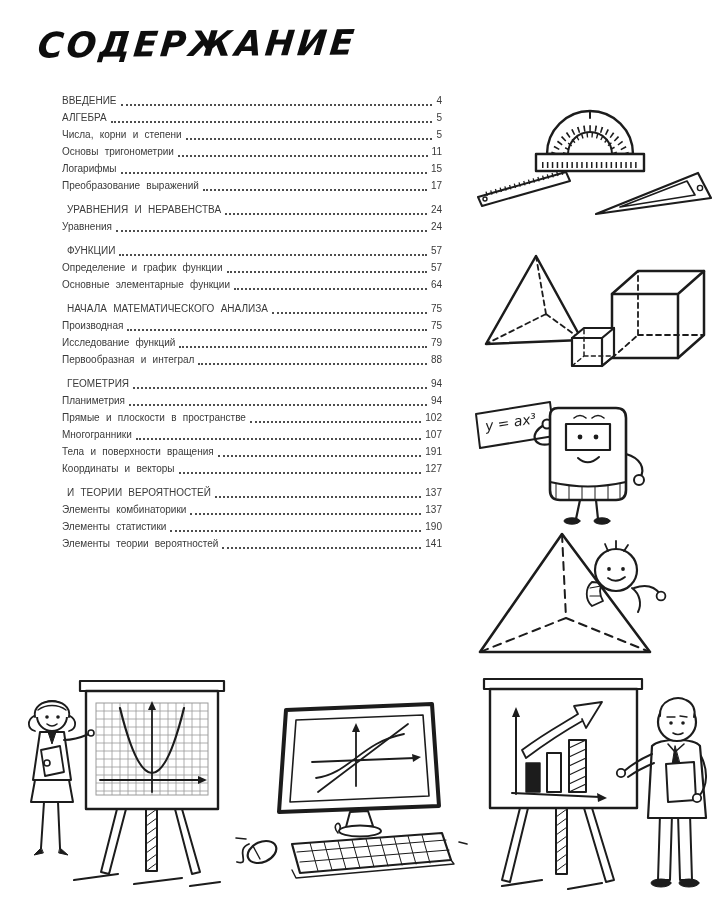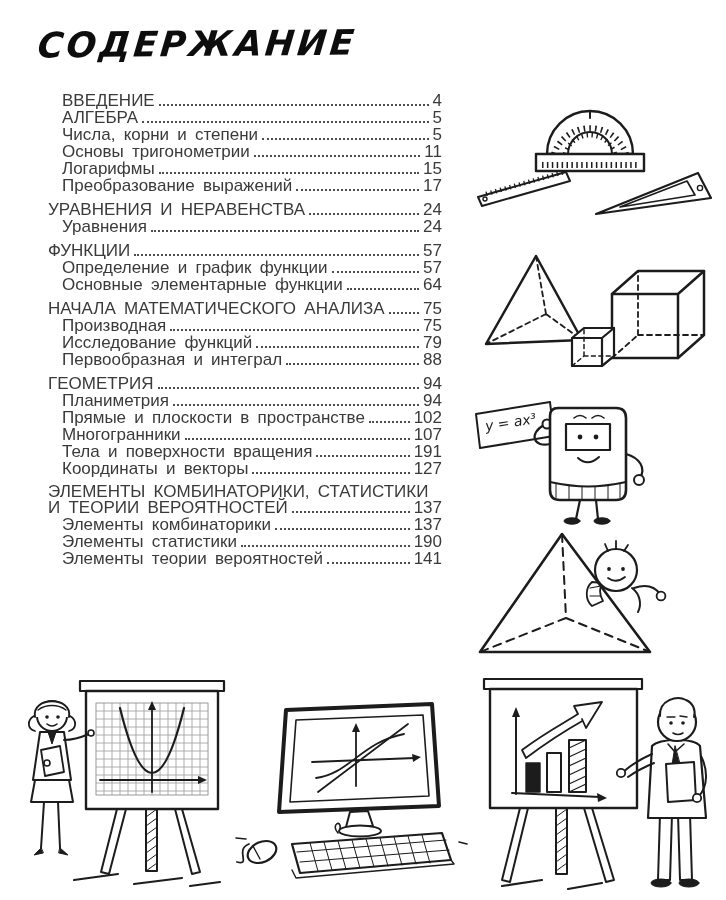--- a/index.html
+++ b/index.html
@@ -8,24 +8,24 @@
     position:relative; width:726px; height:900px; margin:0 auto;
     background:#fff; overflow:hidden; color:#3a3a3a;
   }
   .title {
     position:absolute; left:38px; top:24px;
     font-family:"DejaVu Sans", sans-serif;
     font-size:35px; font-weight:bold; font-style:italic;
     letter-spacing:3px; color:#0d0d0d;
     transform:skewX(-6deg) rotate(-0.5deg);
   }
-  .toc { position:absolute; left:48px; top:92px; width:394px; font-size:17px; }
+  .toc { position:absolute; left:48px; top:92px; width:394px; font-size:10px; }
   .r { display:flex; align-items:flex-end; height:17px; line-height:16px; }
   .ind { padding-left:14px; }
-  .gap { margin-top:7px; }
+  .gap { margin-top:7px;margin-left:19px; }
   .gap-lg { }
   .lbl { white-space:nowrap; word-spacing:3.5px; color:#3a3a3a; }
   .ldr { flex:1 1 auto; min-width:12px; border-bottom:2px dotted #4d4d4d; margin:0 4px 3px 4px; }
   .pg { flex:0 0 auto; color:#3a3a3a; }
   .multiline .line1 { height:15px; line-height:15px; word-spacing:3.5px; white-space:nowrap; }
   .ill { position:absolute; }
   svg { display:block; }
   .ink { stroke:#1c1c1c; fill:none; stroke-linecap:round; stroke-linejoin:round; }
 </style>
 </head>
@@ -135,21 +135,20 @@
         <span class="lbl">Тела и поверхности вращения</span>
         <span class="ldr"></span>
         <span class="pg">191</span>
       </div>
     <div class="r ind">
         <span class="lbl">Координаты и векторы</span>
         <span class="ldr"></span>
         <span class="pg">127</span>
       </div>
     <div class="multiline gap">
-      <div class="line1">ЭЛЕМЕНТЫ КОМБИНАТОРИКИ, СТАТИСТИКИ</div>
       <div class="r">
           <span class="lbl">И ТЕОРИИ ВЕРОЯТНОСТЕЙ</span>
           <span class="ldr"></span>
           <span class="pg">137</span>
         </div>
     </div>
     <div class="r ind">
         <span class="lbl">Элементы комбинаторики</span>
         <span class="ldr"></span>
         <span class="pg">137</span>

